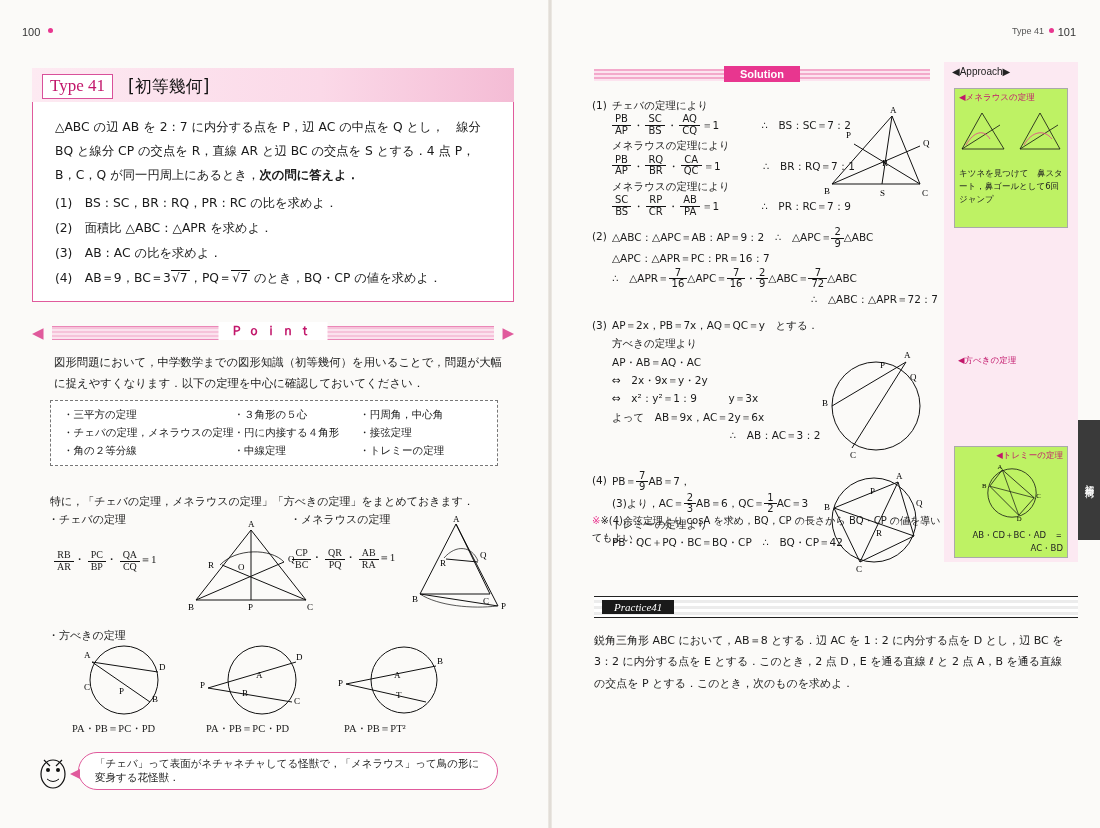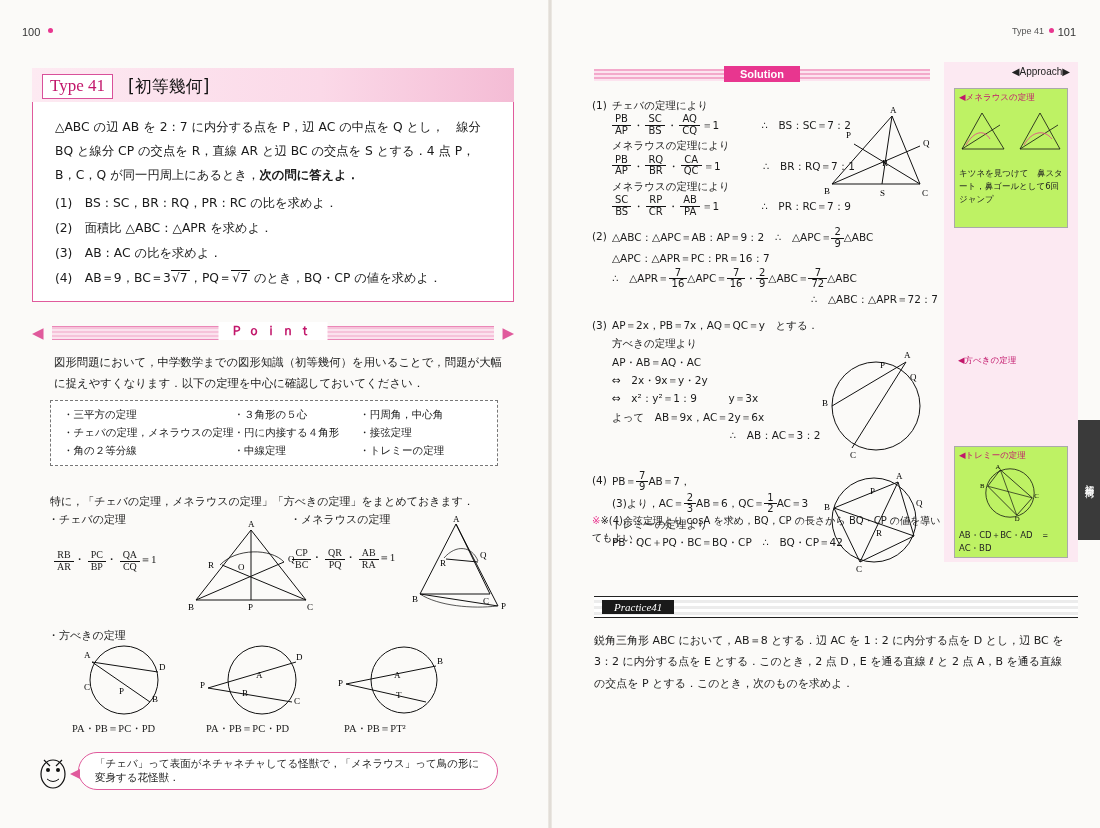--- a/index.html
+++ b/index.html
@@ -122,21 +122,21 @@
 
   .sol-body { position:absolute; left:592px; top:96px; width:346px; font-size:10.5px; line-height:1.75;}
   .sol-item { position:relative; margin-bottom:7px; }
   .sol-num { position:absolute; left:0; top:0; }
   .sol-txt { padding-left:20px; }
 
   .approach-panel {
     position:absolute; left:944px; top:62px; width:134px; height:500px;
     background:#fce9f2;
   }
-  .approach-hd { position:absolute; left:952px; top:66px; width:118px; text-align:right;
+  .approach-hd { position:absolute; left:952px; top:66px; width:118px; text-align:left;
     font-size:10px; font-family:"Liberation Sans",sans-serif; color:#222;}
   .app-card { position:absolute; left:954px; width:114px; background:#bef264; border:1px solid #aaa;}
   .app-card .t { font-size:8.5px; padding:3px 4px 1px; color:#c2176b;}
   .app-card .b { font-size:8.5px; padding:2px 4px 4px; color:#222; line-height:1.5;}
 
   .side-tab {
     position:absolute; right:0; top:420px; width:22px; height:120px; background:#3a3a3a;
     color:#fff; font-size:9.5px; writing-mode:vertical-rl; text-align:center;
     display:flex; align-items:center; justify-content:center; letter-spacing:2px;
     font-family:"DejaVu Sans",sans-serif;
@@ -456,21 +456,21 @@
       <path d="M10,40 C18,26 28,24 34,34" fill="none" stroke="#e8368f" stroke-width="0.8"></path>
       <path d="M68,40 C76,26 88,24 96,34" fill="none" stroke="#e8368f" stroke-width="0.8"></path>
     </svg>
     <div class="b jp">キツネを見つけて　鼻スタート，鼻ゴールとして6回ジャンプ</div>
   </div>
 
   <div class="app-card" style="top:352px; height:20px; border:none; background:transparent;">
     <div class="t jp">◀方べきの定理</div>
   </div>
 
-  <div class="app-card" style="top:446px; height:112px;">
+  <div class="app-card" style="top:446px; height:112px;text-align:right;">
     <div class="t jp">◀トレミーの定理</div>
     <svg viewBox="0 0 110 62" width="110" height="60">
       <circle cx="55" cy="31" r="25" fill="none" stroke="#111" stroke-width="0.8"></circle>
       <polygon points="45,7 32,24 62,54 78,36" fill="none" stroke="#111" stroke-width="0.8"></polygon>
       <line x1="45" y1="7" x2="62" y2="54" stroke="#111" stroke-width="0.7"></line>
       <line x1="32" y1="24" x2="78" y2="36" stroke="#111" stroke-width="0.7"></line>
       <text x="40" y="6" font-size="7" font-family="serif">A</text>
       <text x="24" y="26" font-size="7" font-family="serif">B</text>
       <text x="80" y="36" font-size="7" font-family="serif">C</text>
       <text x="60" y="60" font-size="7" font-family="serif">D</text>

